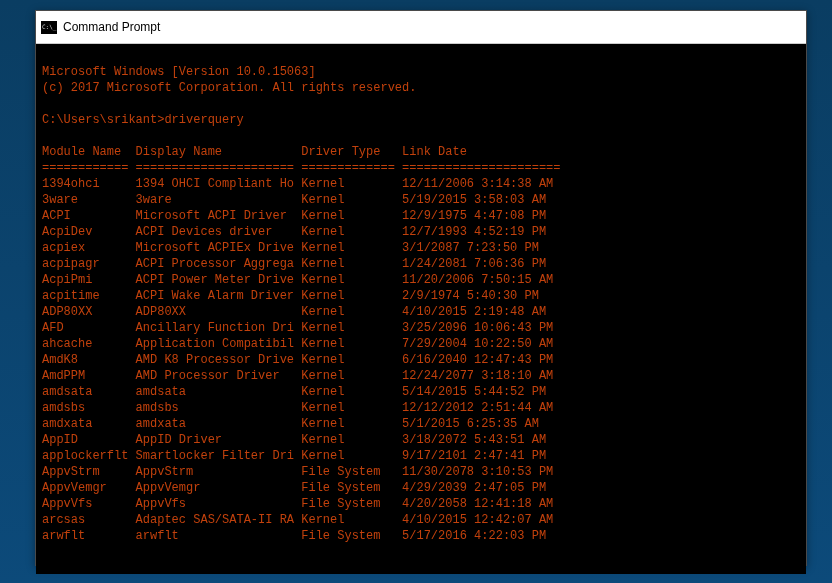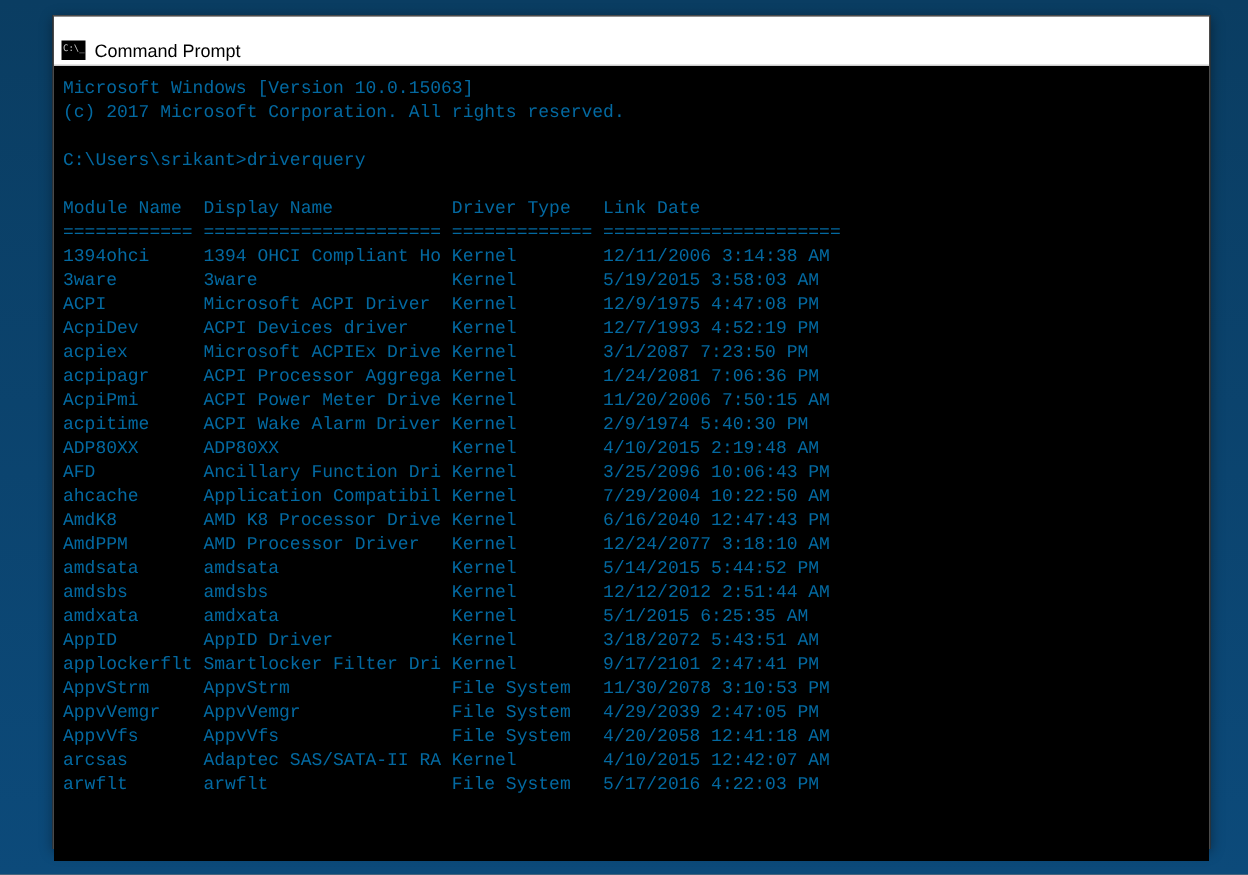--- a/index.html
+++ b/index.html
@@ -17,21 +17,21 @@
       width: 772px;
       height: 556px;
       background: #000;
       border: 1px solid #4a4a4a;
       box-shadow: 0 2px 8px rgba(0,0,0,0.4);
     }
     .titlebar {
       background: #fff;
       height: 24px;
       display: flex;
-      align-items: flex-start;
+      align-items: center;
       padding: 16px 5px;
       border-bottom: 1px solid #ccc;
     }
     .titlebar-icon {
       width: 16px;
       height: 13px;
       background: #000;
       margin-right: 6px;
       position: relative;
     }
@@ -43,25 +43,25 @@
       top: 2px;
       left: 1px;
       font-family: monospace;
     }
     .titlebar-text {
       font-size: 12px;
       color: #000;
     }
     .console {
       background: #000;
-      color: #0369a1;
+      color: #c2410c;
       font-family: "Consolas", "Courier New", monospace;
       font-size: 12px;
       line-height: 16px;
-      padding: 7px 6px;
+      padding: 20px 6px;
       white-space: pre;
       overflow: hidden;
       height: calc(100% - 24px);
     }
   </style>
 </head>
 <body>
 
 <div class="window">
   <div class="titlebar">

